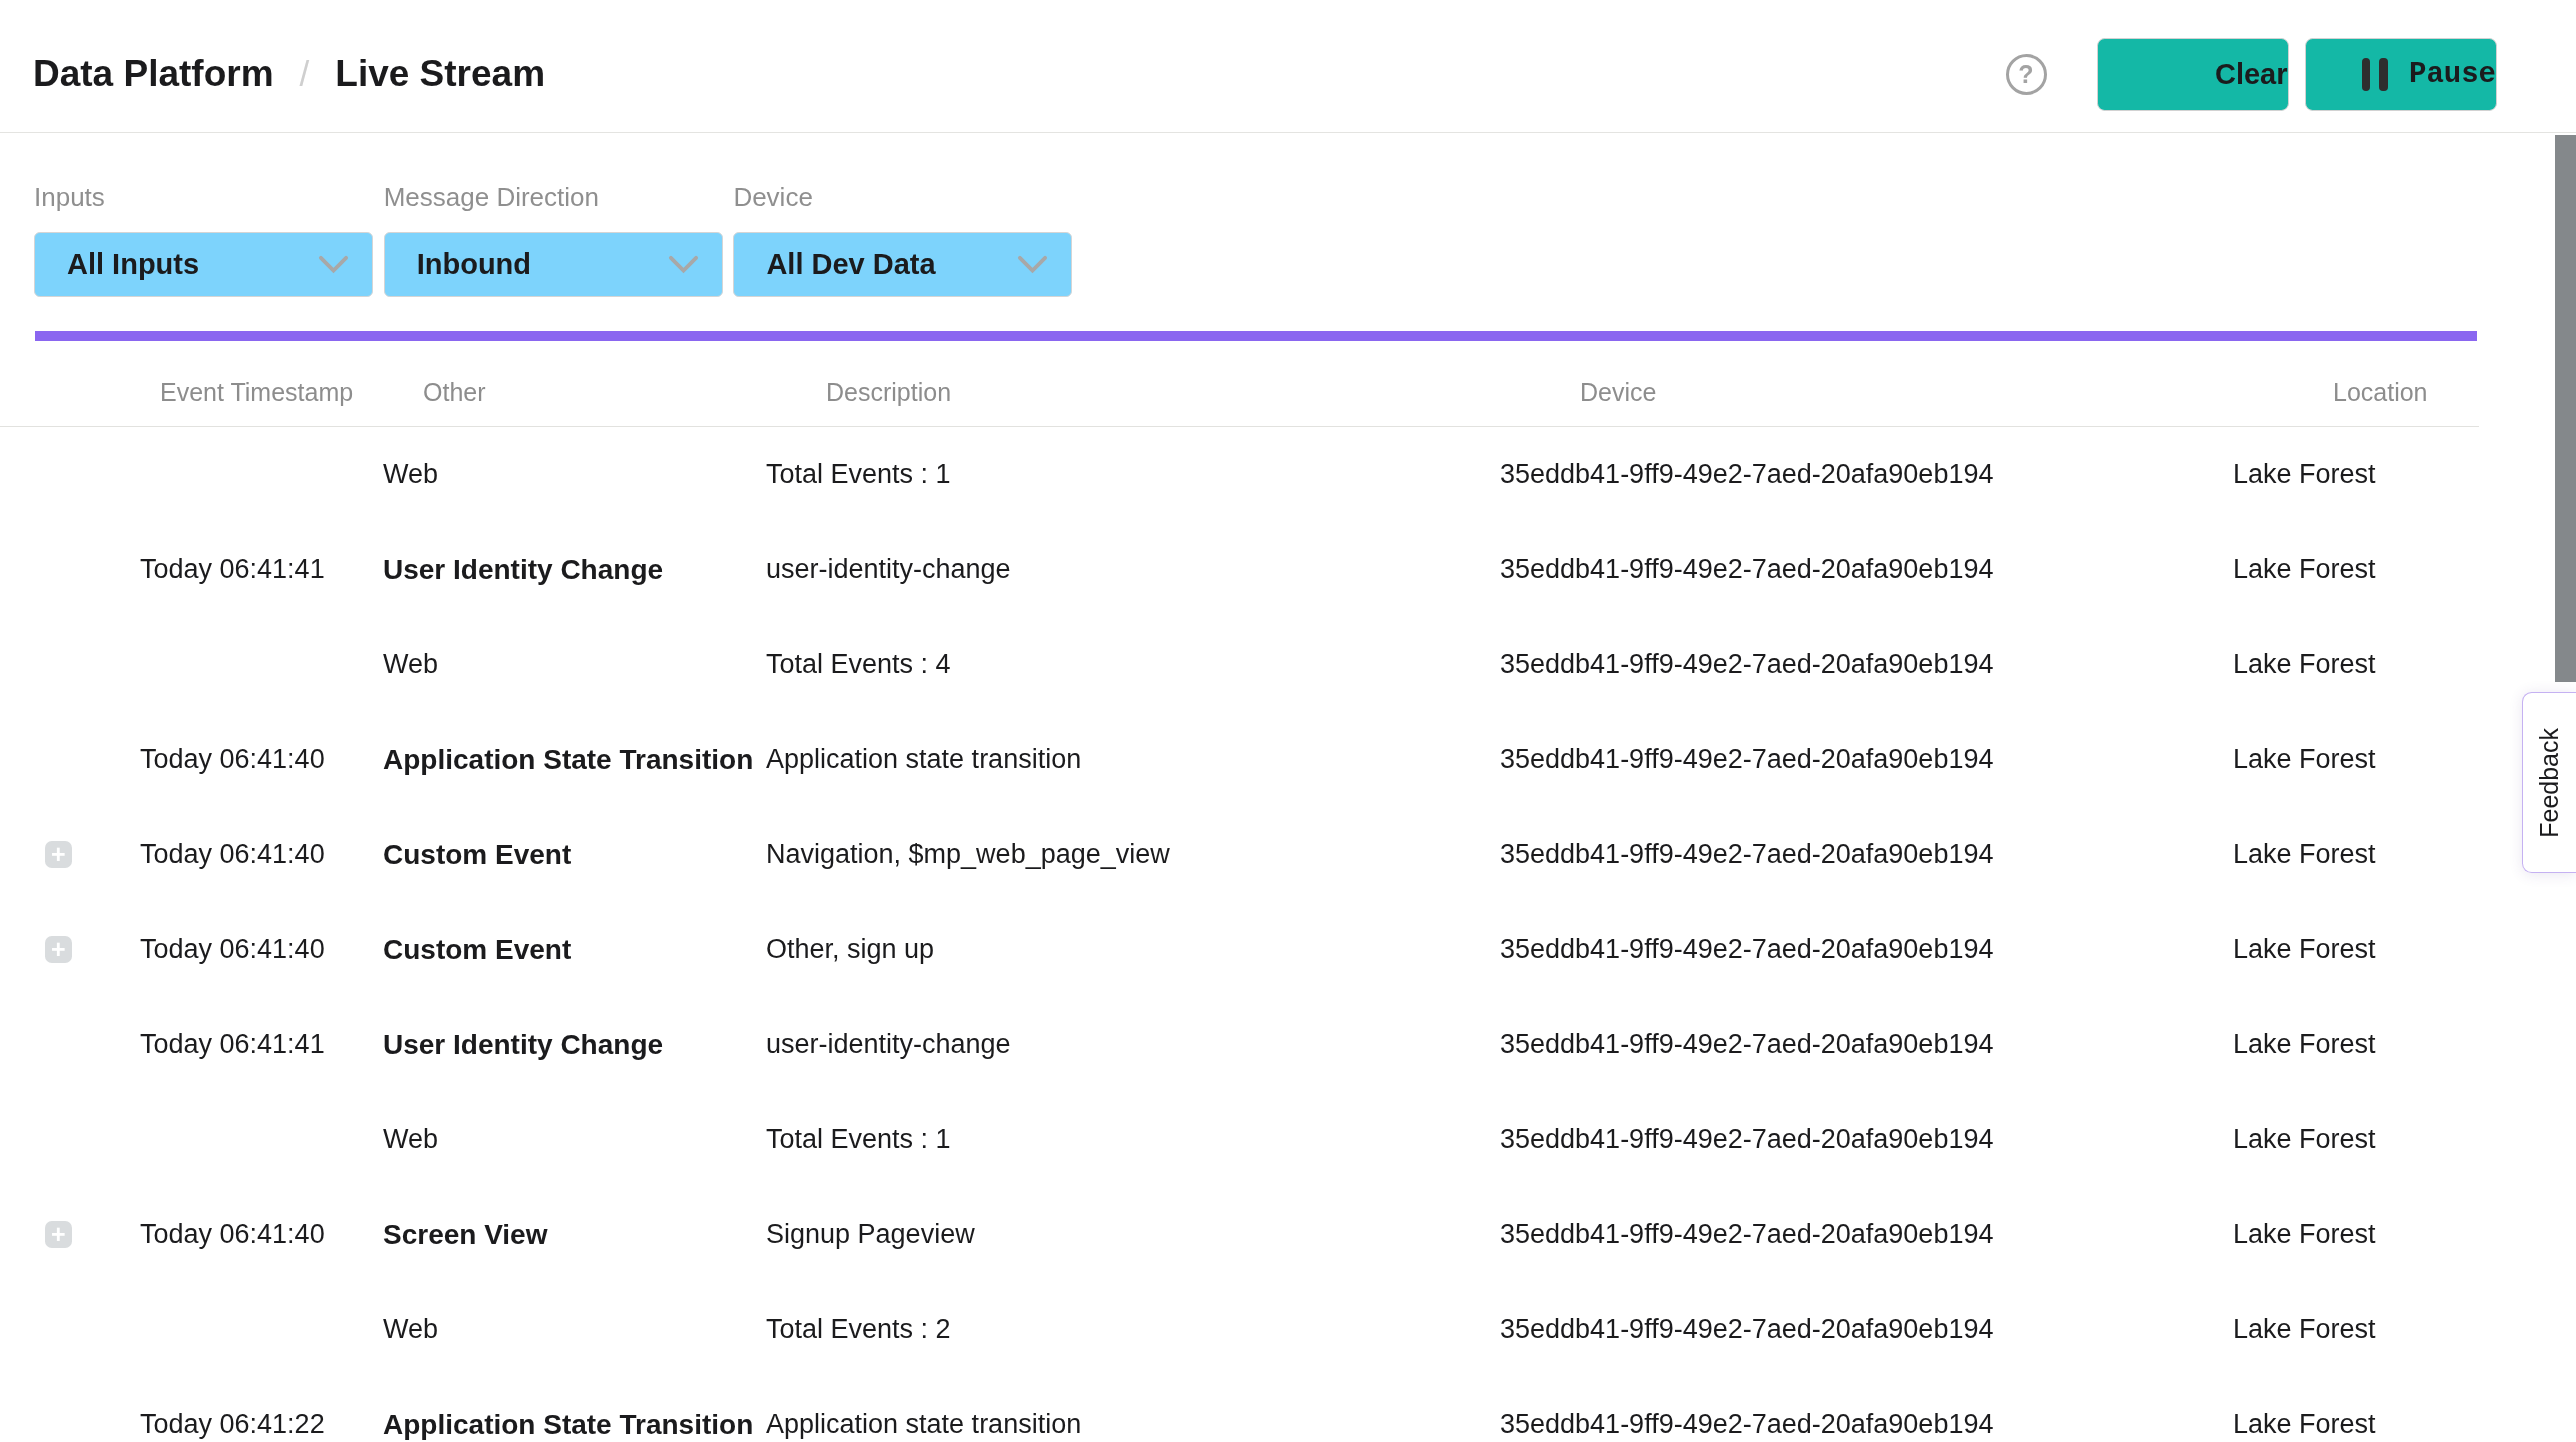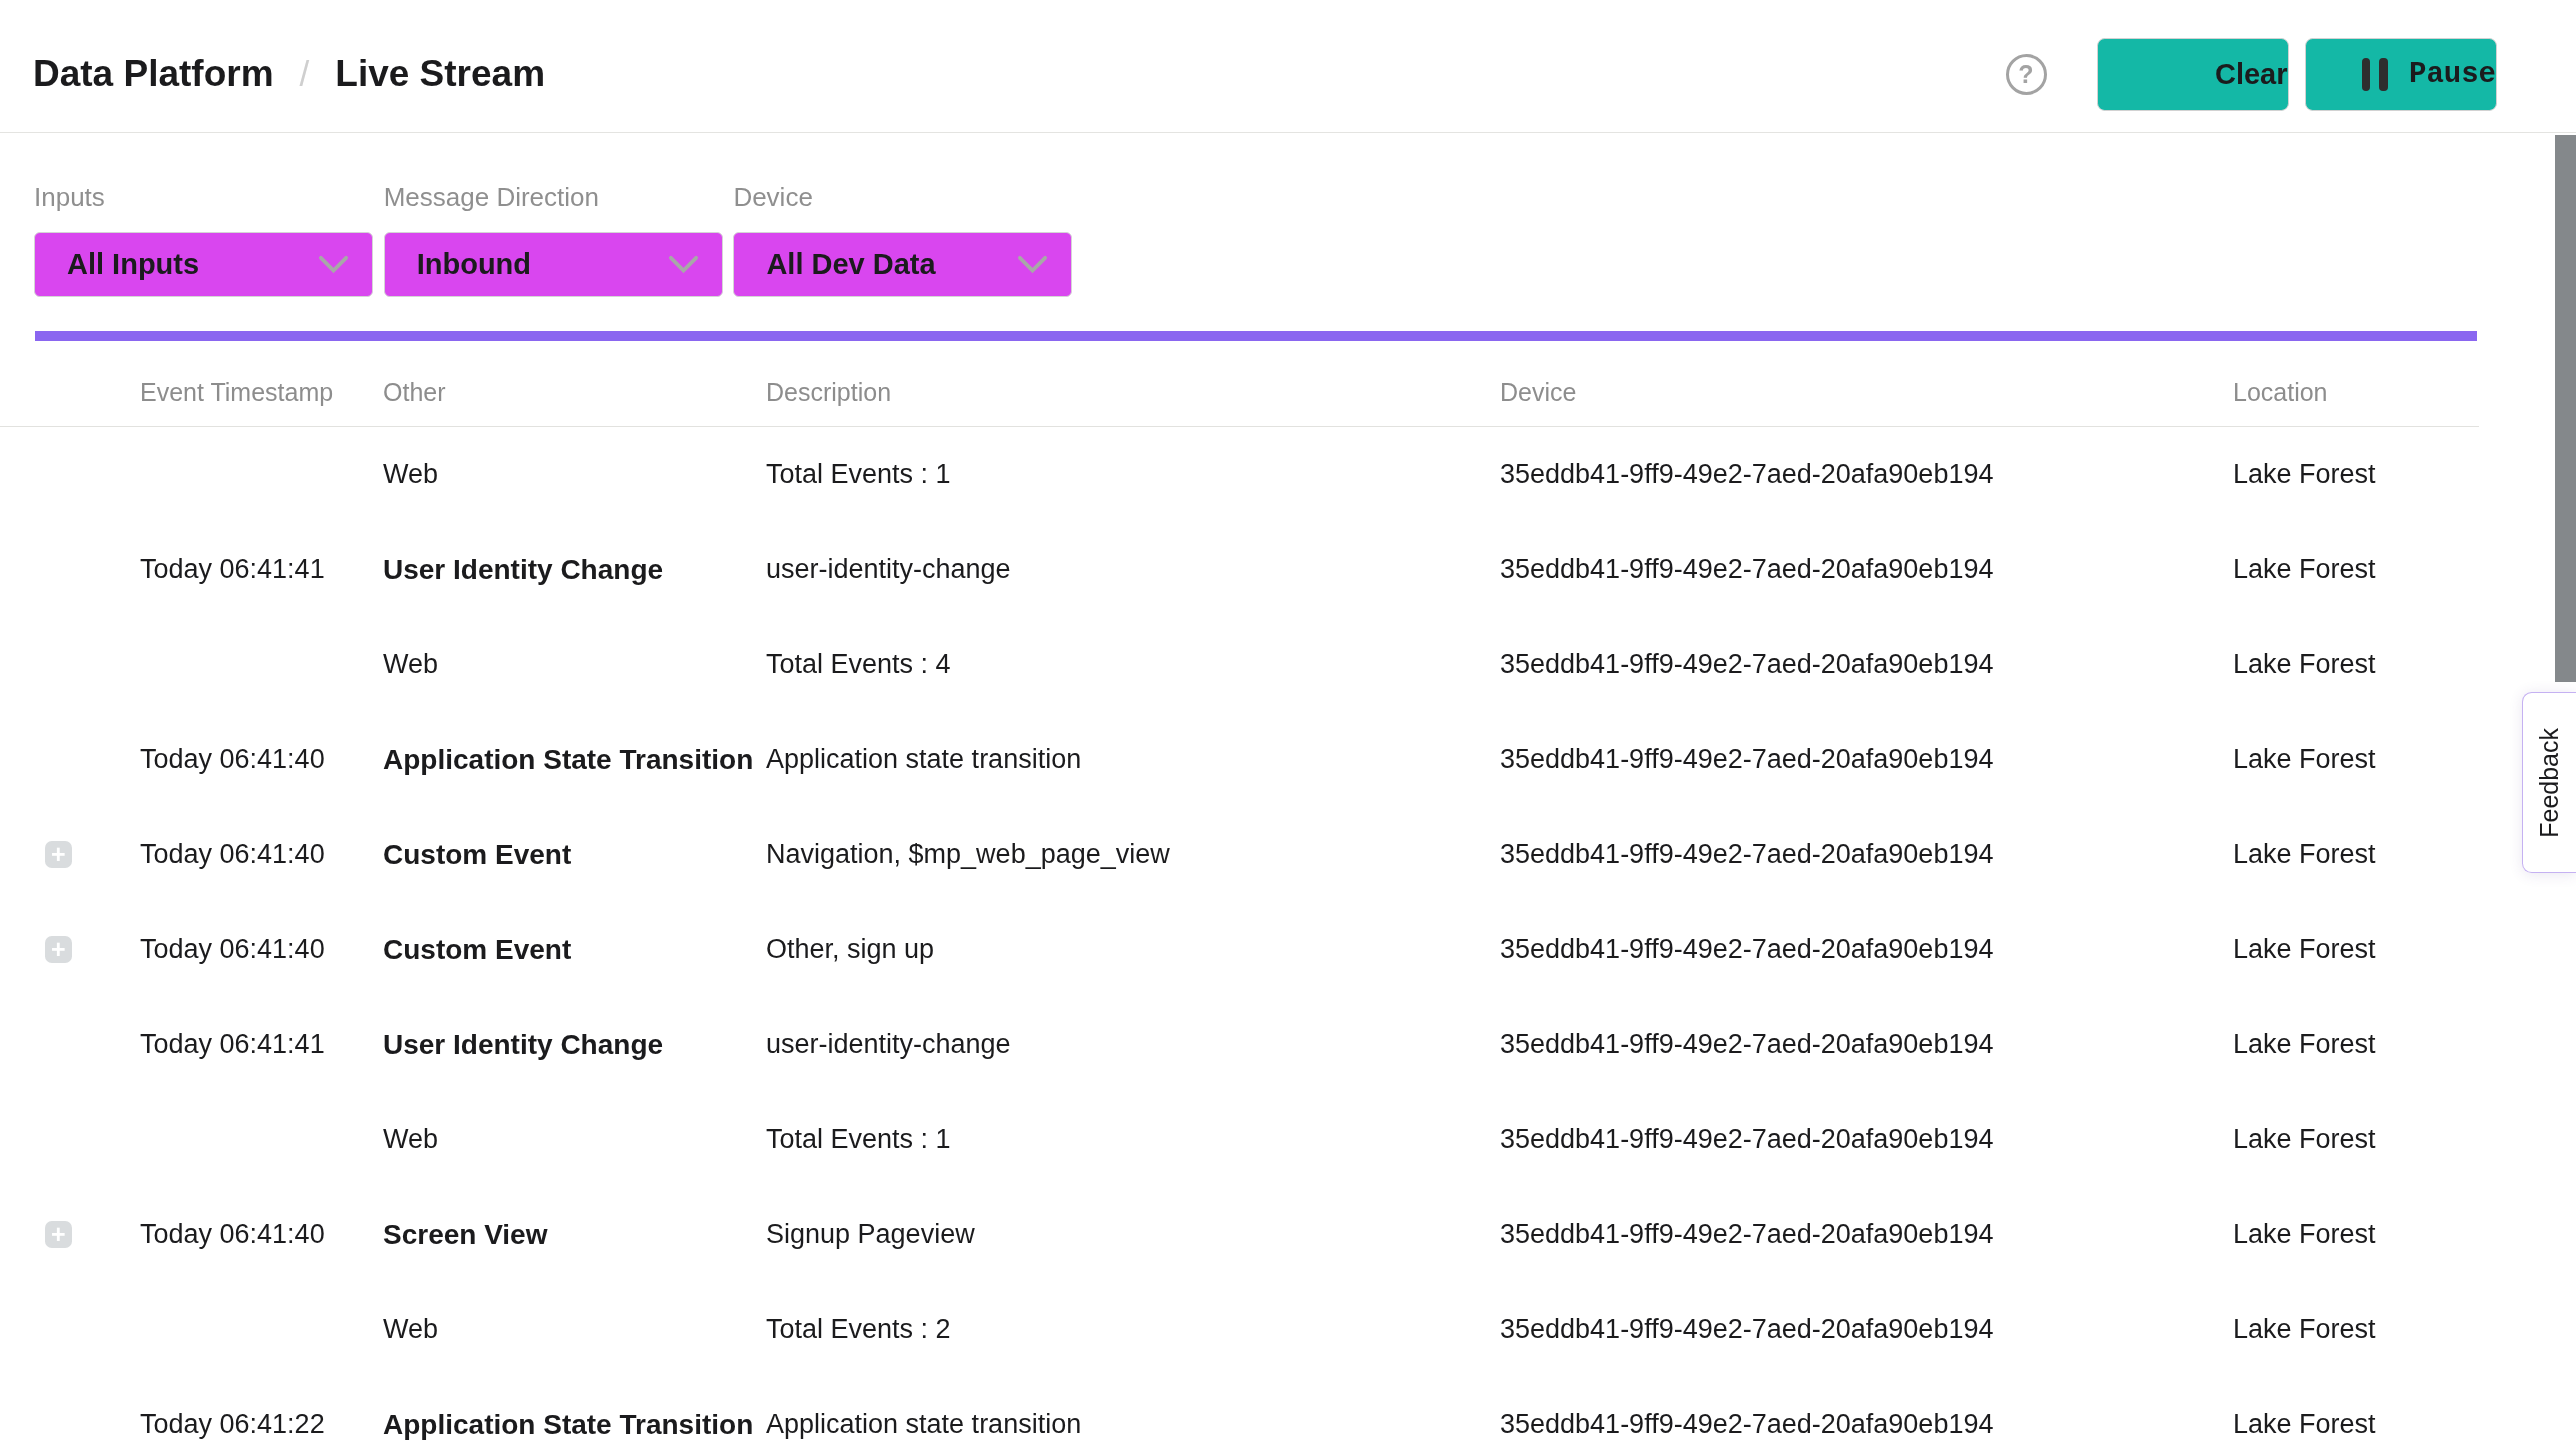--- a/index.html
+++ b/index.html
@@ -22,34 +22,34 @@
   .btn + .btn { margin-left:16.5px;font-family:Liberation Mono, monospace; }
   .pause-glyph { display:inline-flex; margin-right:21.4px; }
   .pause-glyph i { display:block; width:8.7px; height:33px; background:#2e2e2e;
                    border-radius:3.9px; }
   .pause-glyph i + i { margin-left:8.7px; }
 
   
   .filters { display:flex; gap:10.7px; padding:49px 0 0 34px; }
   .fgroup { width:339px; }
   .flabel { font-size:26px; color:#8f8f8f; margin-bottom:19.4px; }
-  .fselect { height:65px; border:1.9px solid #d5d5d5; border-radius:5.8px; background:#d946ef;
+  .fselect { height:65px; border:1.9px solid #d5d5d5; border-radius:5.8px; background:#7dd3fc;
              display:flex; align-items:center; justify-content:space-between;
              padding:0 23px 0 32px; font-size:29px; font-weight:bold; cursor:pointer; }
   .chev { flex:0 0 auto; }
 
   
   .accent-bar { margin:34px 0 0 35px; width:2442px; height:9.7px;
                 background:var(--accent,#8a66f0); }
 
   
   .grid-row { display:grid; grid-template-columns:105px 243px 383px 734px 733px auto;
               padding-left:35px; align-items:center; }
   .thead { height:86px; align-items:end; padding-bottom:19.4px;
-           border-bottom:1.9px solid #e2e2df; margin-right:97px; }
+           border-bottom:1.9px solid #e2e2df; margin-right:97px;gap:20px; }
   .thead .th { font-size:25px; color:#8d8d8d; font-weight:normal; }
   .tr { height:95px; }
   .td { font-size:27px; color:#1b1b1d; white-space:nowrap; overflow:hidden; }
   .tr[data-type="event"] .td-name { font-weight:bold; font-size:28px; }
   .plus { width:27px; height:27px; margin-left:9.7px; background:#d9dcde;
           border-radius:6.8px; color:#fff; font-size:25px; font-weight:bold;
           display:flex; align-items:center; justify-content:center;
           line-height:1; cursor:pointer; }
 
   

